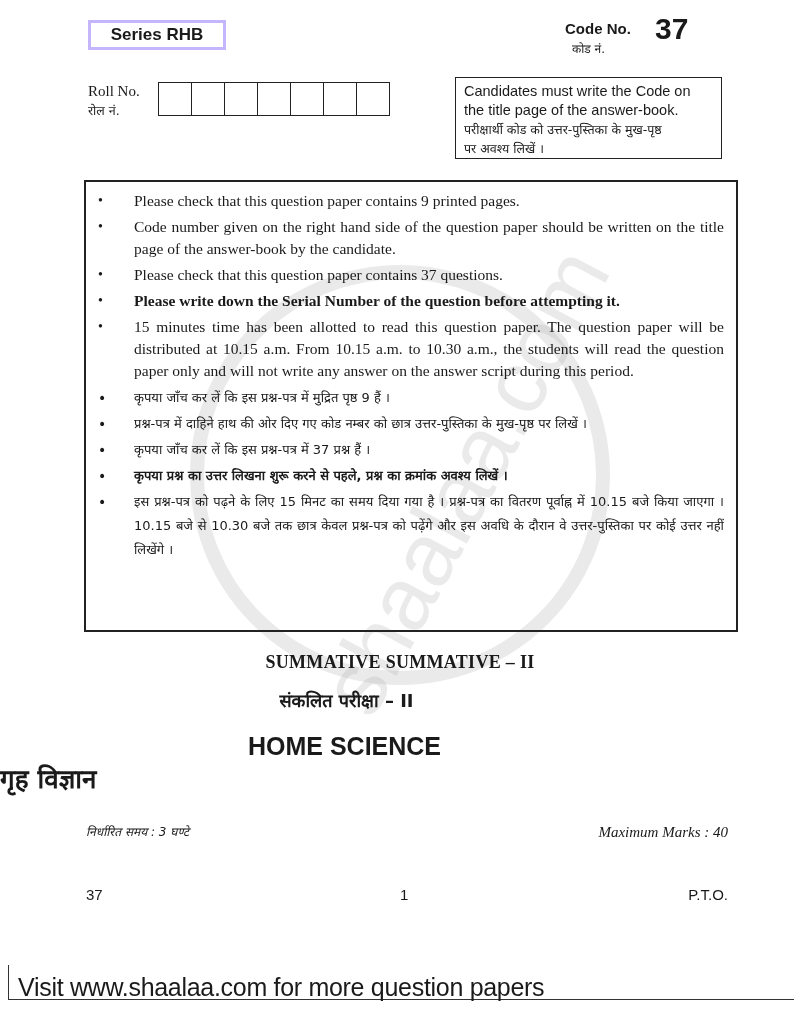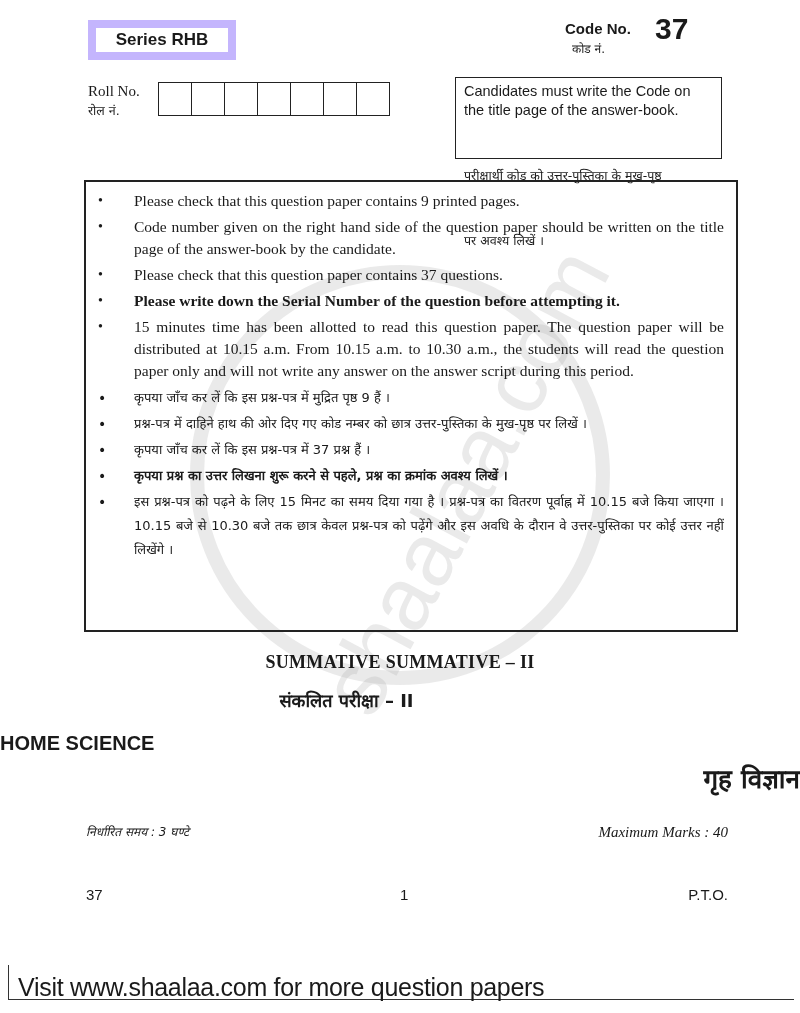--- a/index.html
+++ b/index.html
@@ -1,37 +1,37 @@
 <!DOCTYPE html>
 <html><head>
 <meta charset="utf-8">
 <style>
   html, body { margin: 0; padding: 0; background: #ffffff; }
   body { width: 800px; height: 1013px; position: relative; overflow: hidden; color: #1a1a1a; font-family: "Liberation Serif", serif; }
   .abs { position: absolute; }
-  .series-box { left: 88px; top: 20px; width: 132px; height: 24px; border: 8px solid #c4b5fd; font-family: "Liberation Sans", sans-serif; font-weight: bold; font-size: 17px; line-height: 24px; text-align: center; }
+  .series-box { left: 88px; top: 20px; width: 132px; height: 24px; border: 3px solid #c4b5fd; font-family: "Liberation Sans", sans-serif; font-weight: bold; font-size: 17px; line-height: 24px; text-align: center; }
   .code-label { left: 565px; top: 20px; font-family: "Liberation Sans", sans-serif; font-weight: bold; font-size: 15px; }
   .code-num { left: 655px; top: 12px; font-family: "Liberation Sans", sans-serif; font-weight: bold; font-size: 30px; }
   .code-hindi { left: 572px; top: 40px; font-family: "DejaVu Sans", sans-serif; font-weight: normal; font-size: 12px; }
   .roll-label { left: 88px; top: 82px; font-size: 15px; line-height: 19px; }
   .roll-boxes { left: 158px; top: 82px; display: flex; border: 1.5px solid #222; }
   .roll-box { width: 32px; height: 32px; border-right: 1.5px solid #222; }
   .roll-box:last-child { border-right: none; }
   .code-note { left: 455px; top: 77px; width: 267px; height: 82px; border: 1.5px solid #222; padding: 4px 8px; box-sizing: border-box; font-family: "Liberation Sans", sans-serif; font-size: 14.5px; line-height: 19px; }
-  .code-note .hi { font-family: "DejaVu Sans", sans-serif; font-size: 12.5px; margin-top: 46px; }
+  .code-note .hi { font-family: "DejaVu Sans", sans-serif; font-size: 12.5px; }
   .instr-box { left: 84px; top: 180px; width: 654px; height: 452px; border: 2px solid #222; box-sizing: border-box; padding: 8px 12px 0 12px; }
   .instr { display: flex; font-size: 15.5px; line-height: 22px; margin-bottom: 4px; text-align: justify; }
   .instr .bullet { width: 36px; flex-shrink: 0; font-size: 14px; }
   .instr .txt { flex: 1; }
   .instr.hindi { font-family: "DejaVu Sans", sans-serif; font-size: 13px; line-height: 24px; margin-bottom: 2px; }
   .instr.bold .txt { font-weight: bold; }
   .title1 { left: 0; width: 800px; top: 652px; text-align: center; font-weight: bold; font-size: 18px; letter-spacing: 0.3px; }
   .title2 { left: 0; width: 693px; top: 688px; text-align: center; font-family: "DejaVu Sans", sans-serif; font-weight: bold; font-size: 18px; }
-  .title3 { left: 0; width: 689px; top: 732px; font-family: "Liberation Sans", sans-serif; font-weight: bold; font-size: 20px; }
-  .title4 { left: 0; width: 800px; top: 760px; text-align: right; font-family: "DejaVu Sans", sans-serif; font-weight: bold; font-size: 26px; }
+  .title3 { left: 0; width: 689px; top: 732px; text-align: center; font-family: "Liberation Sans", sans-serif; font-weight: bold; font-size: 25px; }
+  .title4 { left: 0; width: 800px; top: 760px; text-align: left; font-family: "DejaVu Sans", sans-serif; font-weight: bold; font-size: 26px; }
   .meta-left { left: 86px; top: 817px; font-style: italic; font-size: 15px; line-height: 30px; }
   .meta-left .hi, .meta-right .hi { font-family: "DejaVu Sans", sans-serif; font-size: 12px; font-style: italic; }
   .meta-right { right: 72px; top: 817px; font-style: italic; font-size: 15px; line-height: 30px; text-align: right; }
   .foot-code { left: 86px; top: 886px; font-family: "Liberation Sans", sans-serif; font-size: 15px; }
   .foot-page { left: 400px; top: 886px; font-family: "Liberation Sans", sans-serif; font-size: 15px; }
   .foot-pto { right: 72px; top: 886px; font-family: "Liberation Sans", sans-serif; font-size: 15px; }
   .visit-bar { left: 8px; top: 965px; width: 785px; height: 34px; border-left: 1.5px solid #333; border-bottom: 1.5px solid #333; }
   .visit-text { left: 18px; top: 973px; font-family: "Liberation Sans", sans-serif; font-size: 25px; letter-spacing: -0.3px; }
   .watermark-circle { left: 190px; top: 265px; width: 420px; height: 420px; border: 14px solid rgba(180,180,180,0.28); border-radius: 50%; box-sizing: border-box; pointer-events: none; }
   .watermark-text { left: 210px; top: 430px; font-family: "Liberation Sans", sans-serif; font-size: 90px; color: rgba(170,170,170,0.25); transform: rotate(-62deg); transform-origin: center; pointer-events: none; white-space: nowrap; }

